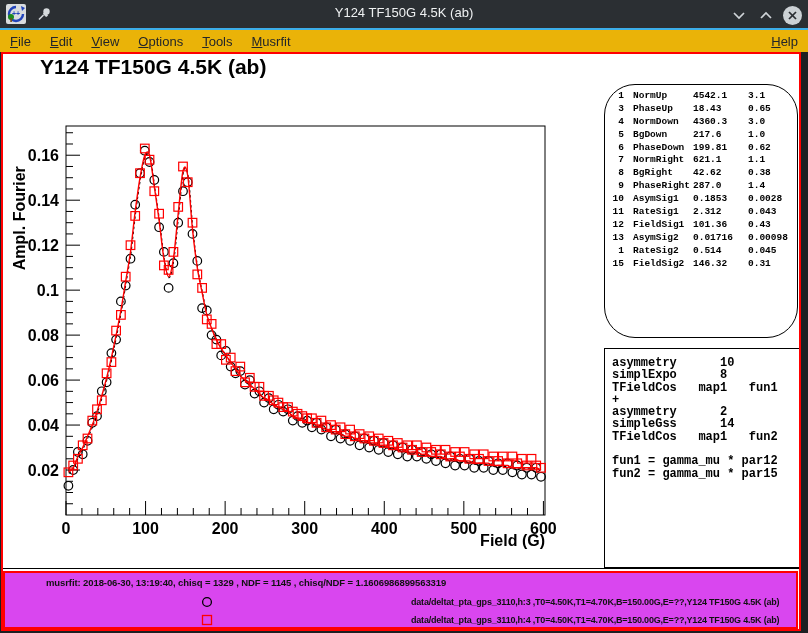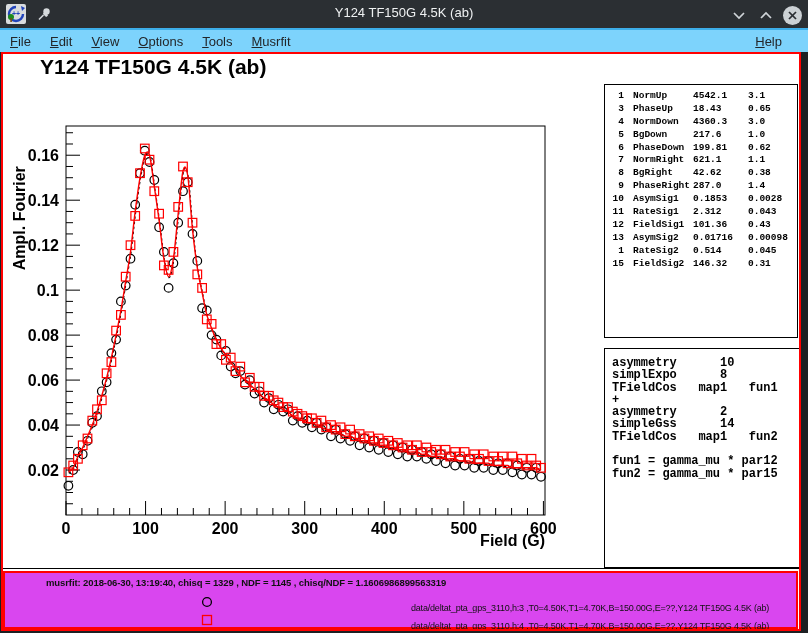--- a/index.html
+++ b/index.html
@@ -9,49 +9,49 @@
   .titlebar{position:absolute;left:0;top:0;width:808px;height:28px;background:#2b2f33;}
   .accent{position:absolute;left:0;top:28px;width:808px;height:2px;background:#3daee9;}
   .win-title{position:absolute;left:0;top:5px;width:100%;text-align:center;
              font-size:13px;color:#eff1f2;}
   .tb-icon{position:absolute;top:4px;}
   .win-btn{position:absolute;top:4px;width:22px;height:22px;display:flex;
            align-items:center;justify-content:center;}
   .close-circle{width:19px;height:19px;border-radius:50%;background:#ccd1d5;
                 display:flex;align-items:center;justify-content:center;}
   
-  .menubar{position:absolute;left:0;top:30px;width:808px;height:22px;background:#7dd3fc;
+  .menubar{position:absolute;left:0;top:30px;width:808px;height:22px;background:#eab308;
            display:flex;align-items:center;padding:0 10px;box-sizing:border-box;
            font-size:13px;color:#232629;}
   .mi{margin-right:19px;white-space:nowrap;}
-  .mi-help{margin-left:auto;margin-right:16px;}
+  .mi-help{margin-left:auto;margin-right:0;}
   
   .canvas{position:absolute;left:1px;top:52px;width:800px;height:579px;background:#ffffff;}
   .canvas-border{position:absolute;left:0;top:0;width:796px;height:575px;
                  border:2px solid #ff0000;pointer-events:none;z-index:40;}
   #plot-svg{position:absolute;left:0;top:0;}
   .plot-title{position:absolute;left:39px;top:3px;font-size:21px;font-weight:bold;color:#000;}
   .statbox{position:absolute;border:1px solid #000;background:#fff;
            font-family:"Liberation Mono","DejaVu Sans Mono",monospace;
            font-weight:bold;color:#000;box-sizing:border-box;z-index:10;}
-  #param-box{left:603px;top:32px;width:194px;height:254px;font-size:9.5px;padding:5px 0 0 6px;}
+  #param-box{left:603px;top:32px;width:194px;height:254px;font-size:9.5px;padding:5px 0 0 6px;border-radius:31px;}
   .prow{height:12.9px;line-height:12.9px;white-space:nowrap;}
   .pn{display:inline-block;width:13px;text-align:right;margin-right:9px;}
   .pname{display:inline-block;width:60px;}
   .pval{display:inline-block;width:55px;}
   #theory-box{left:603px;top:296px;width:196px;height:220px;font-size:12px;padding:8px 0 0 7px;}
   .tline{height:12.3px;line-height:12.3px;white-space:pre;}
   .separator{position:absolute;left:0;top:516px;width:798px;height:1px;background:#000;z-index:5;}
   #info-pad{position:absolute;left:2px;top:519px;width:795px;height:58px;background:#d946ef;
             border:2px solid #ff0000;box-sizing:border-box;z-index:20;}
   .finfo{position:absolute;left:41px;top:4px;font-size:9.5px;font-weight:bold;color:#111;
          white-space:nowrap;letter-spacing:-0.1px;}
   .lrow{position:absolute;left:195px;height:14px;}
   .lmark{position:absolute;left:0;top:0;}
-  .ltext{position:absolute;left:199px;top:8px;font-size:9px;font-weight:normal;color:#111;
+  .ltext{position:absolute;left:199px;top:2px;font-size:9px;font-weight:bold;color:#111;
          white-space:nowrap;letter-spacing:-0.2px;padding-left:12px;}
 </style>
 </head>
 <body>
 
 <div class="window">
 
   <div class="titlebar">
     <span class="tb-icon" style="left:6px;">
       <svg width="20" height="20">

